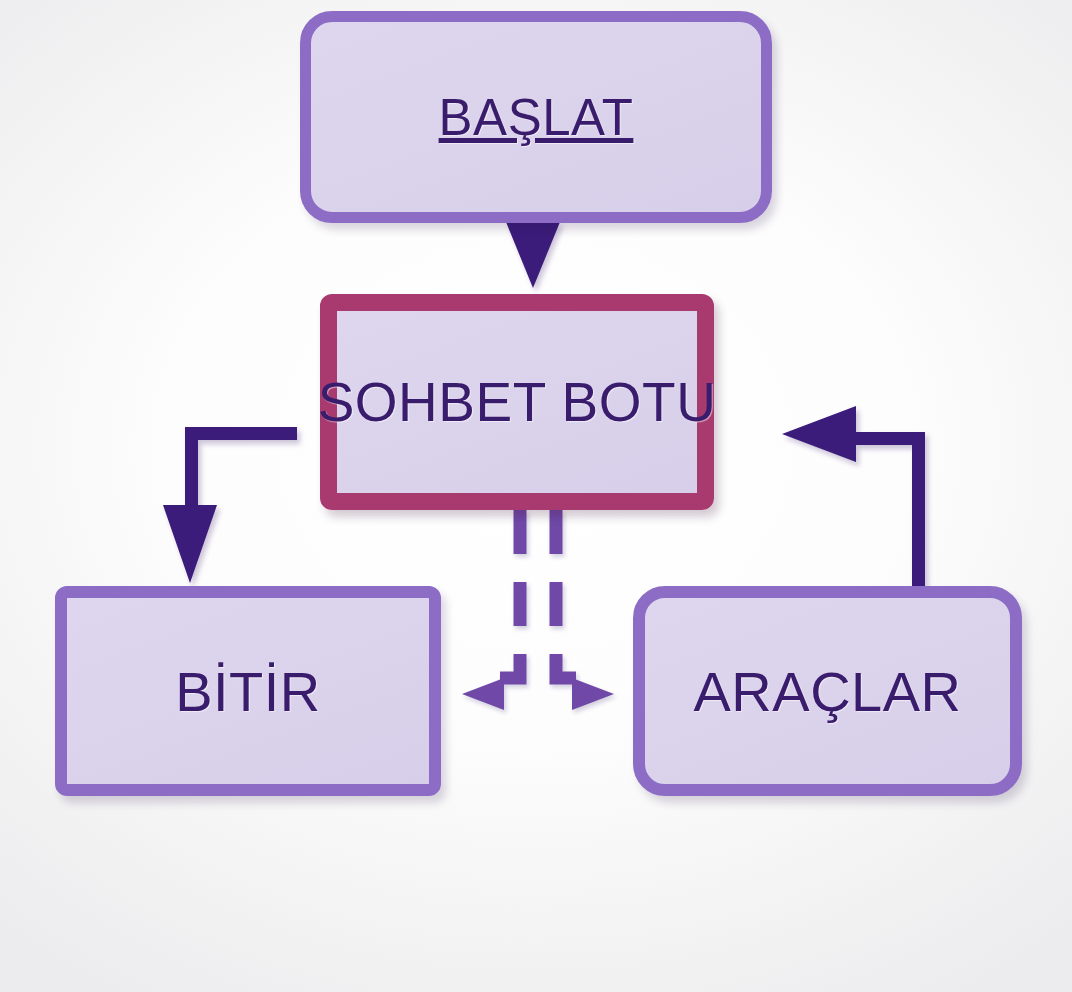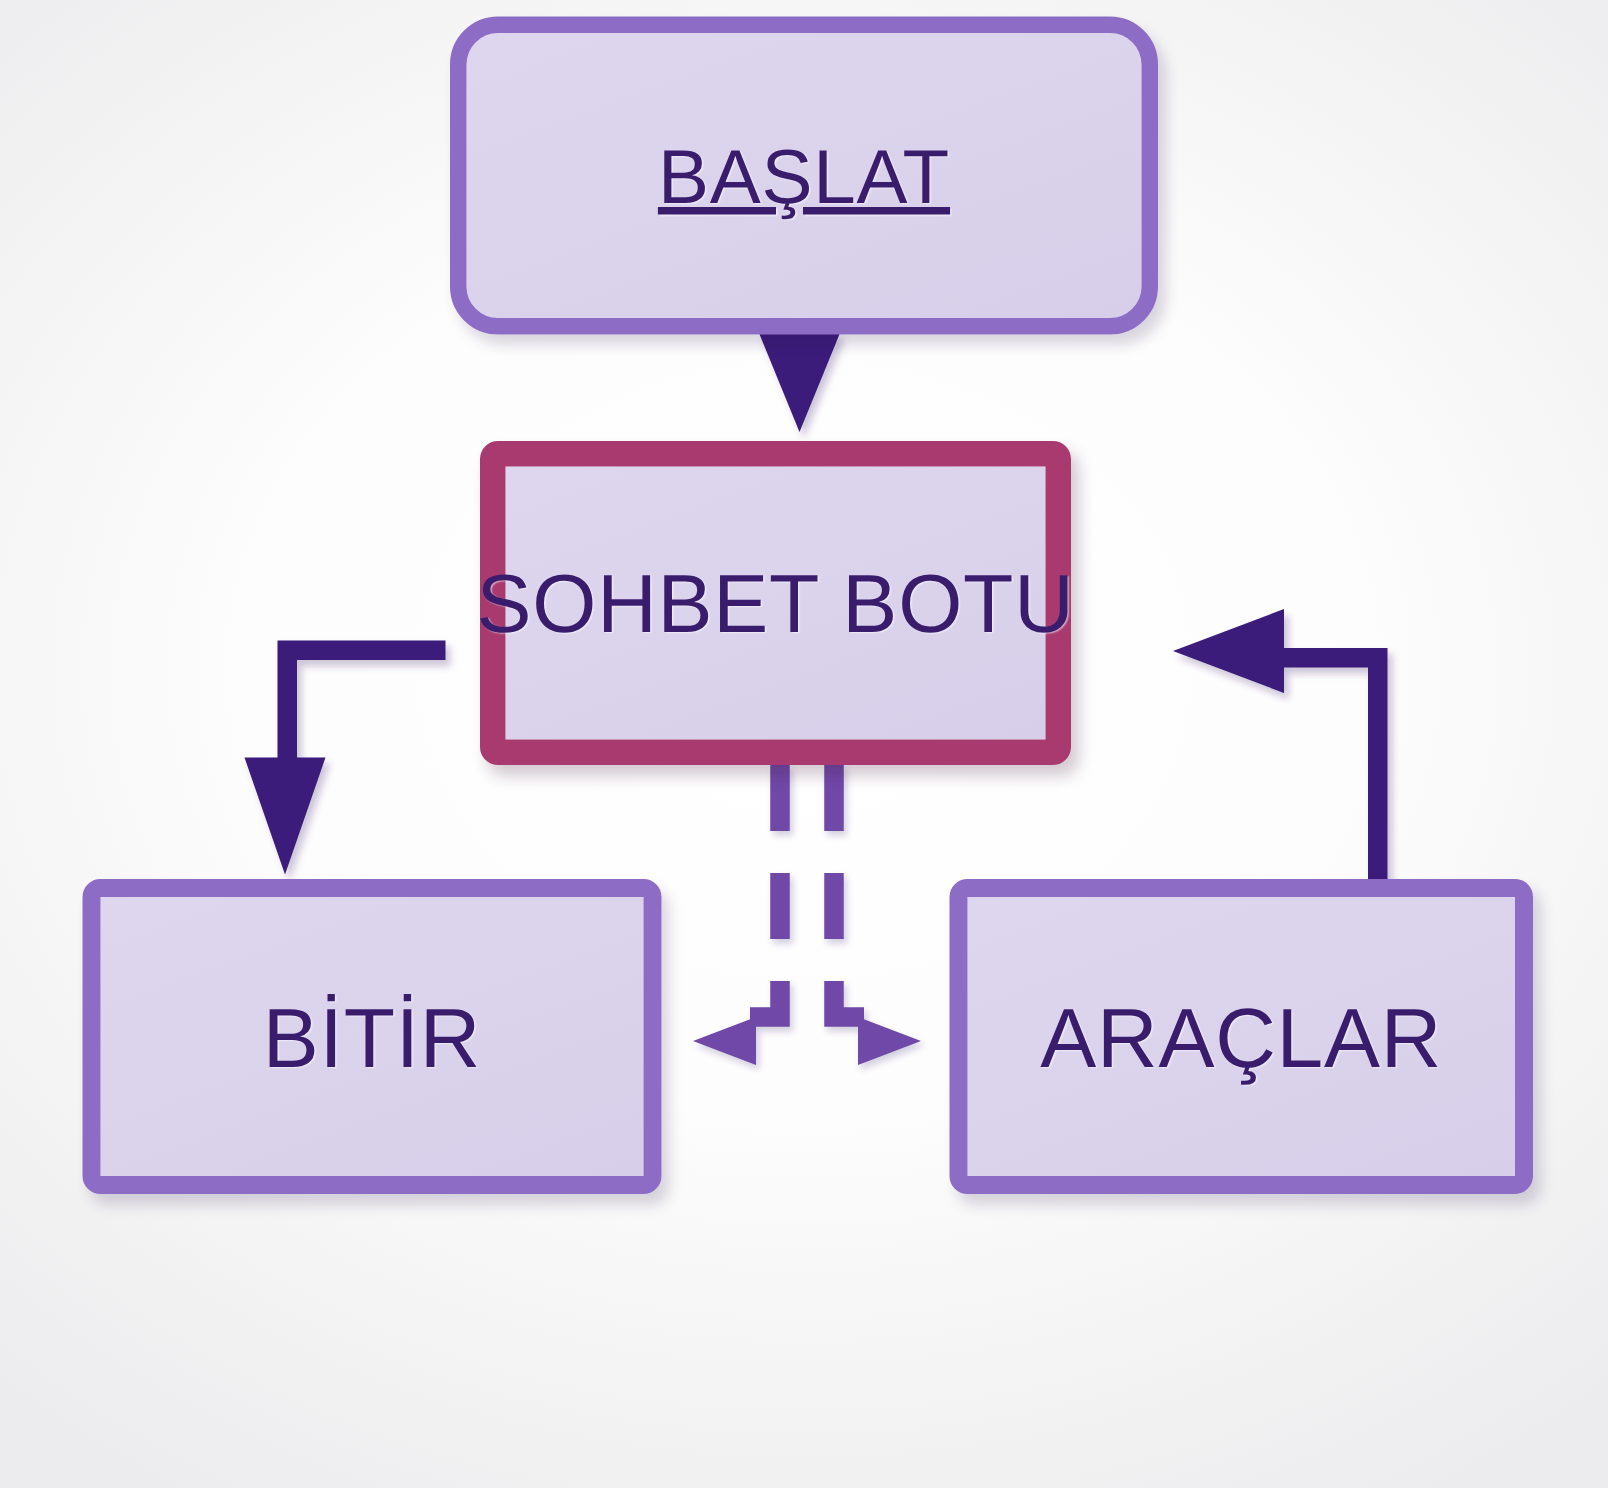--- a/index.html
+++ b/index.html
@@ -70,21 +70,21 @@
     width: 386px; height: 210px;
     border-width: 12px;
     border-radius: 12px;
   }
   #node-end .node-label { font-size: 56px; }
 
   #node-tools {
     left: 633px; top: 586px;
     width: 389px; height: 210px;
     border-width: 12px;
-    border-radius: 12px;
+    border-radius: 32px;
   }
   #node-tools .node-label { font-size: 56px; }
 </style>
 </head>
 <body>
 
 <div id="diagram-canvas">
 
   <svg id="edge-layer" viewBox="0 0 1072 992" width="1072" height="992" xmlns="http://www.w3.org/2000/svg">
     <defs>

